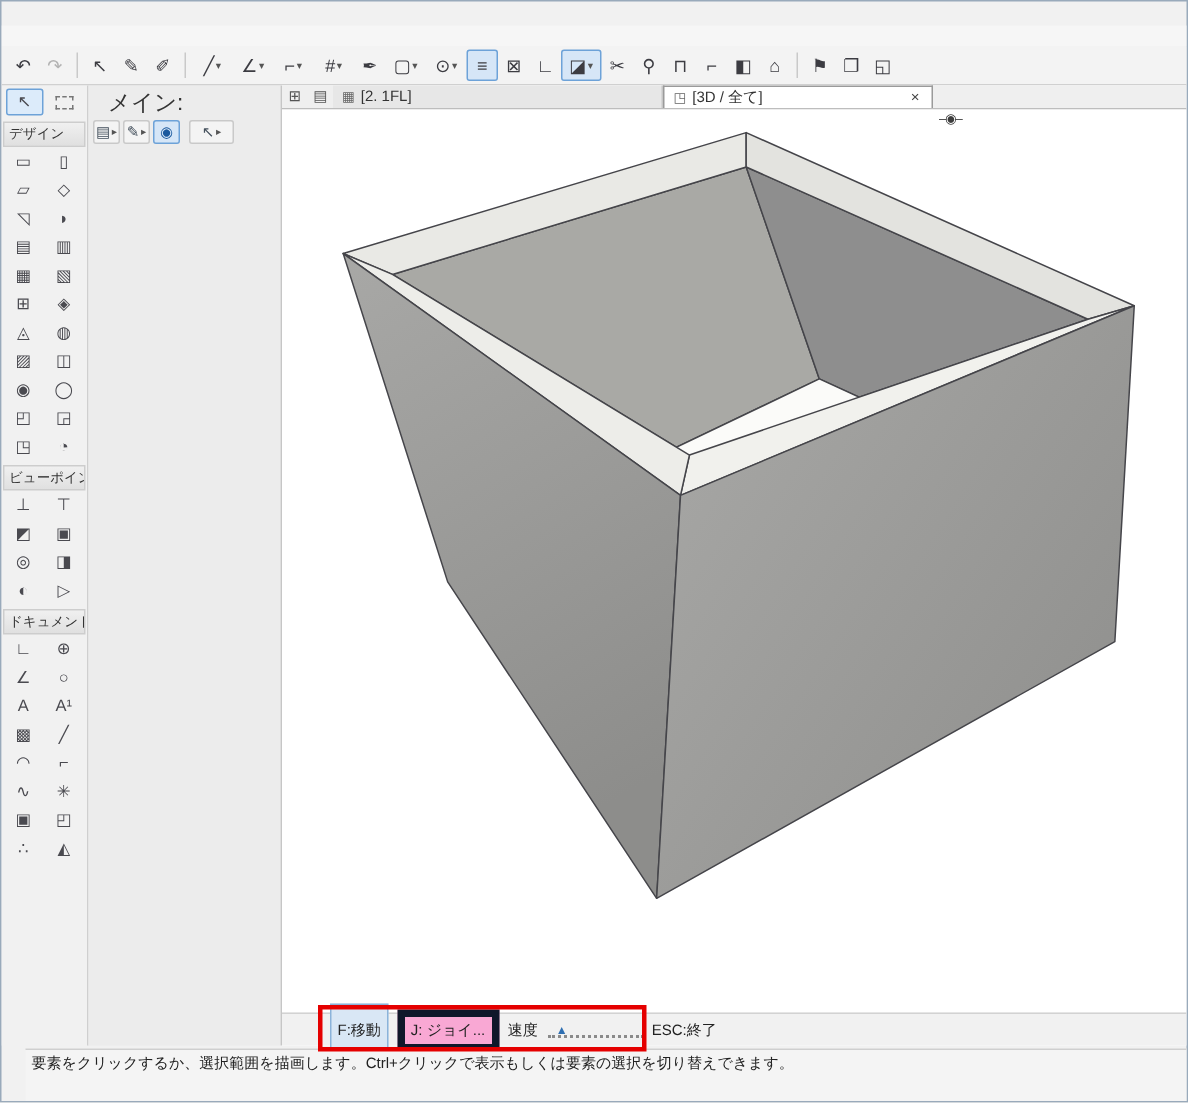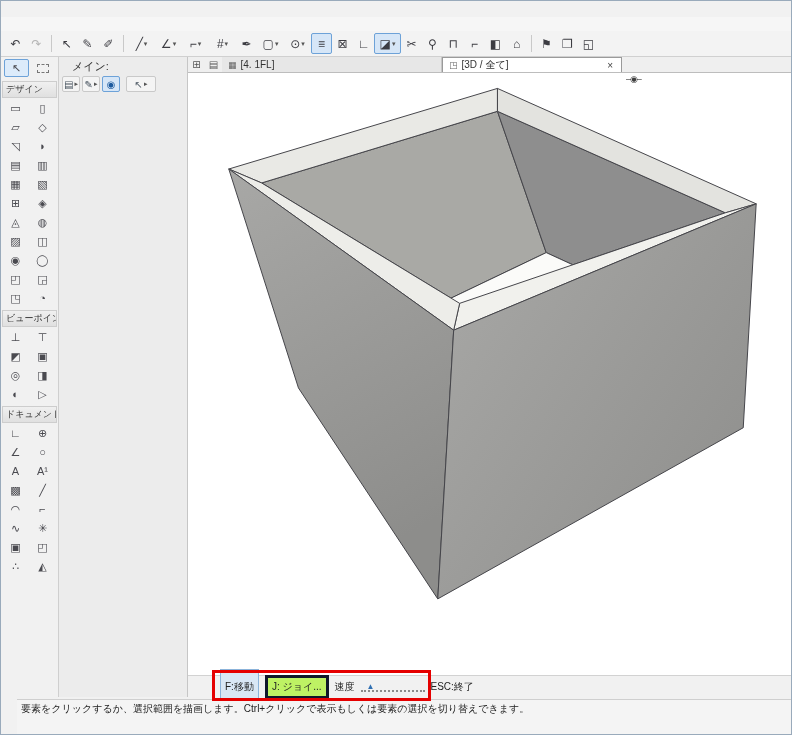--- a/index.html
+++ b/index.html
@@ -42,21 +42,21 @@
   .tool-btn .glyph { line-height:1; }
   [data-name="marquee-tool-button"] .glyph { display:inline-block; width:12px; height:9px; border:1px dashed #777; }
   .sec-h { margin:2px 1px 1px 1px; background:linear-gradient(#f0f0f0,#e0e0e0); border:1px solid #cdcdcd;
            font-size:9px; color:#333; padding:1px 3px; white-space:nowrap; overflow:hidden; }
   .tool-grid { display:grid; grid-template-columns:27px 27px; justify-content:center; }
   .tool-grid .tool-btn { width:26px; height:19px; }
 
   
   .gap-area { position:absolute; left:58px; top:56px; width:128px; bottom:37px; background:#ececec; }
   .minibar { padding:1px 3px; }
-  .mini-label { font-size:11px; color:#333; display:block; padding:1px 10px 2px; }
+  .mini-label { font-size:15px; color:#333; display:block; padding:1px 10px 2px; }
   .mini-row { display:flex; gap:2px; align-items:center; }
   .mini-btn { height:16px; min-width:18px; display:flex; align-items:center; justify-content:center;
               font-size:10px; color:#44505c; background:#f4f4f4; border:1px solid #c9c9c9; border-radius:2px; }
   .mini-btn.dd::after { content:"▸"; font-size:7px; color:#555; margin-left:1px; }
   .mini-btn.active { background:#d6e6f7; border-color:#6da2d8; color:#1c5a9e; }
   .mini-btn.wide { min-width:30px; margin-left:4px; }
 
   
   .main { position:absolute; left:186px; top:56px; right:0; bottom:37px; background:#fff;
           border-left:1px solid #c6c6c6; }
@@ -72,21 +72,21 @@
 
   .viewport { position:absolute; left:0; top:16px; right:0; bottom:22px; background:#ffffff; overflow:hidden; }
   .viewport svg { position:absolute; left:0; top:0; width:100%; height:100%; }
   .eye-indicator { position:absolute; left:438px; top:1px; font-size:9px; color:#3d3d3d; letter-spacing:-1px; }
 
   
   .walkbar { position:absolute; left:0; bottom:0; right:0; height:22px; background:#f1f1f1;
              border-top:1px solid #d2d2d2; display:flex; align-items:center; gap:6px; padding-left:32px;
              font-size:10px; color:#222; }
   .wk-key { padding:10px 4px; background:#d9e7f5; border:1px solid #8bb3da; white-space:nowrap; }
-  .wk-btn { padding:2px 4px; background:#bef264; border:3px solid #0f172a; white-space:nowrap; }
+  .wk-btn { padding:2px 4px; background:#f9a8d4; border:5px solid #0f172a; white-space:nowrap; }
   .wk-label { white-space:nowrap; }
   .speed-slider { position:relative; width:64px; height:10px; border-bottom:2px dotted #8a8a8a; }
   .speed-slider .thumb { position:absolute; left:6px; top:1px; font-size:8px; color:#2f6fb2; line-height:1; }
   .wk-esc { white-space:nowrap; }
 
   
   .hintbar { position:absolute; left:0; top:698px; width:792px; bottom:0; background:#f4f4f4;
              border-top:1px solid #cfcfcf; font-size:10px; color:#222; padding:2px 4px; overflow:hidden;margin-left:16px; }
 
   
@@ -383,21 +383,21 @@
 
       <button class="nav-btn" data-name="quad-view-button">
             <span class="glyph" data-name="quad-view-button-icon">⊞</span>
           </button>
           <button class="nav-btn" data-name="popup-navigator-button">
             <span class="glyph" data-name="popup-navigator-button-icon">▤</span>
           </button>
         </div>
       <div class="tab" data-name="tab-floor-plan">
         <span class="tab-icon" data-name="floor-plan-tab-icon">▦</span>
-        <span data-name="tab-floor-plan-label">[4. 1FL]</span>
+        <span data-name="tab-floor-plan-label">[2. 1FL]</span>
       </div>
       <div class="tab active" data-name="tab-3d-all">
         <span class="tab-icon" data-name="3d-window-tab-icon">◳</span>
         <span data-name="tab-3d-all-label">[3D / 全て]</span>
         <span class="close" data-name="tab-close-icon">×</span>
       </div>
     </div>
 
     <div class="viewport" data-name="3d-viewport">
       <svg viewBox="0 0 606 604" data-name="viewport-canvas">

